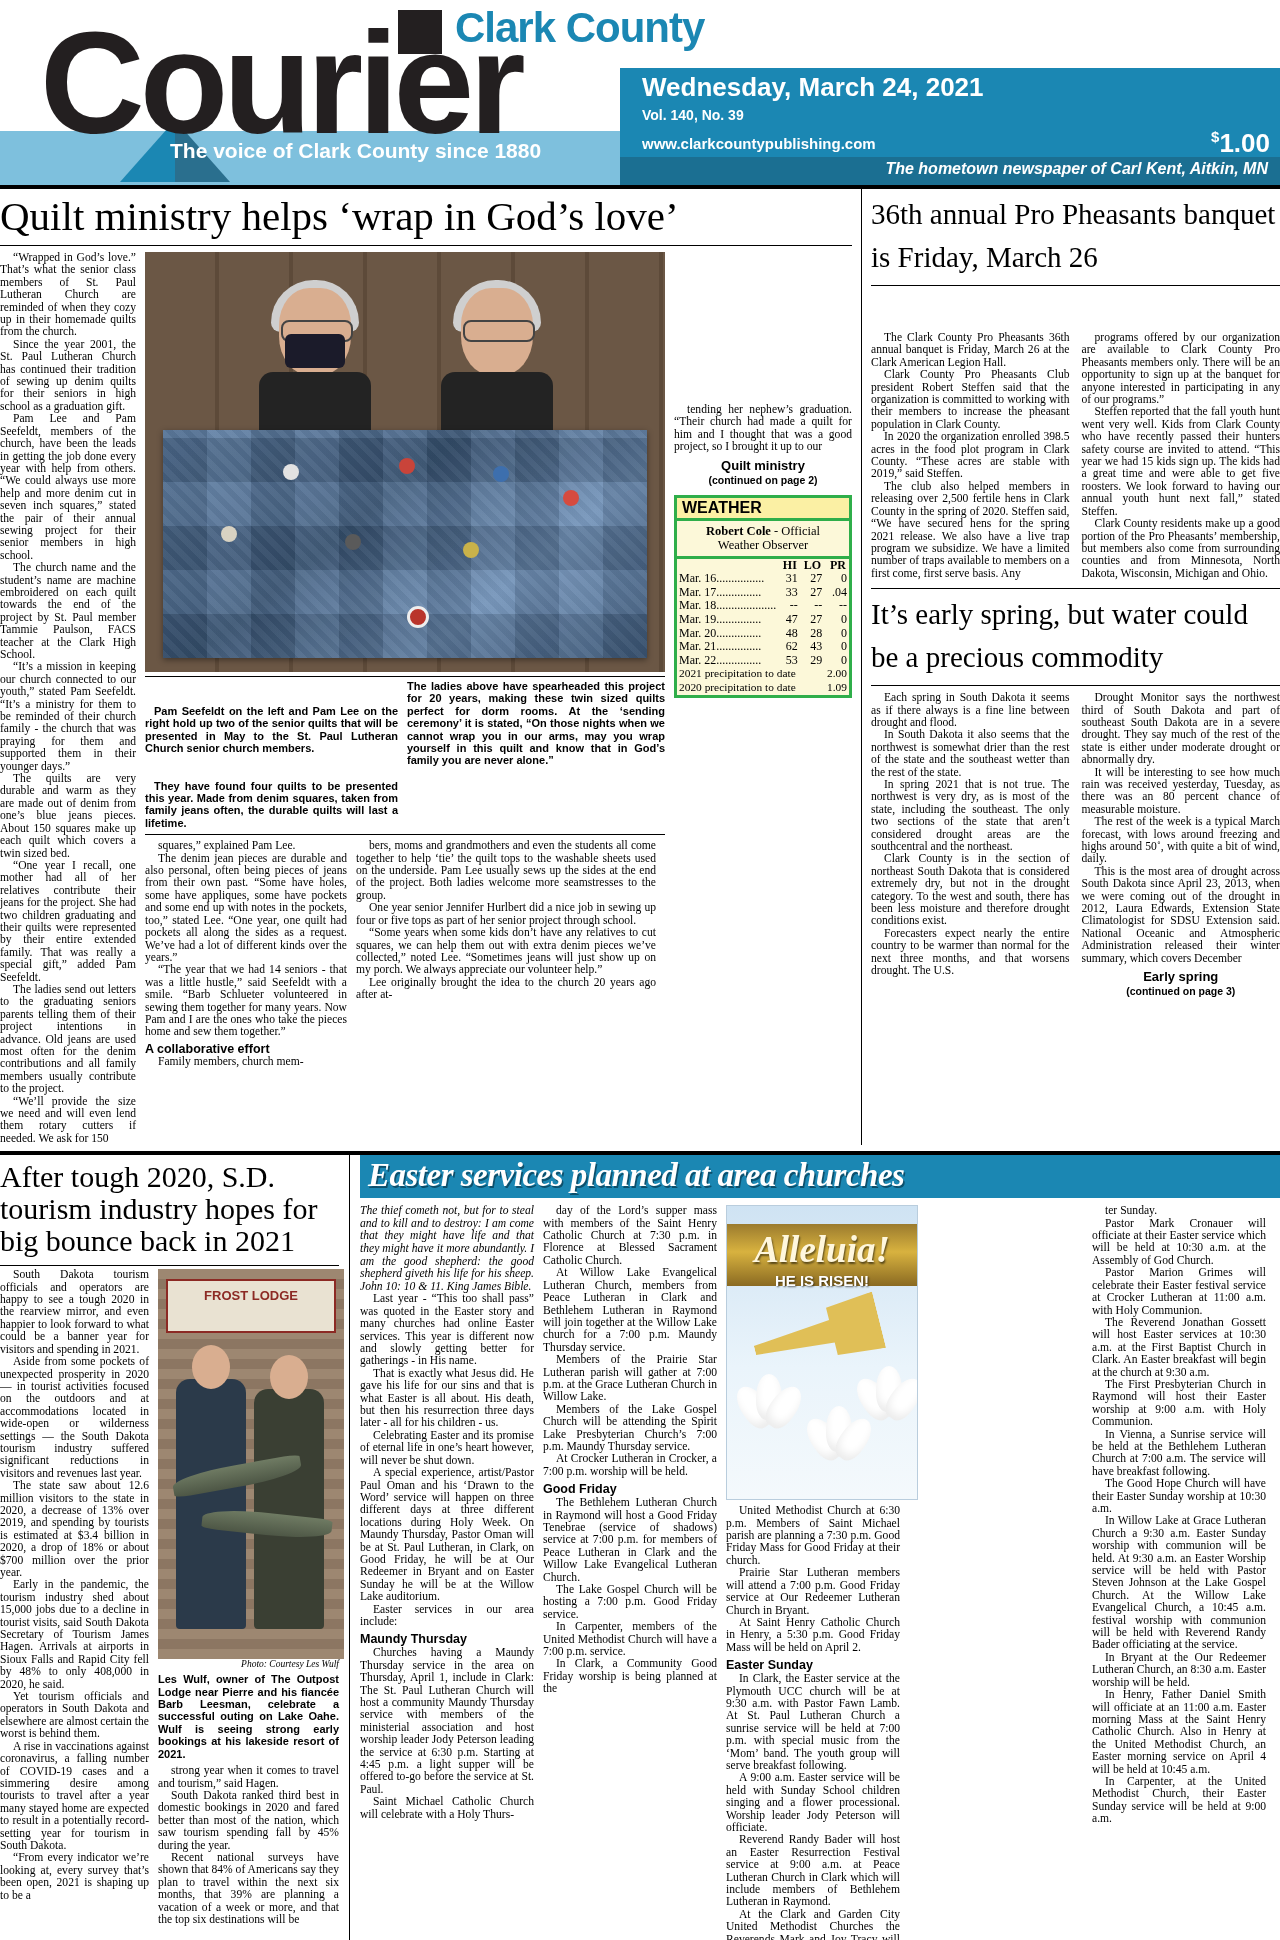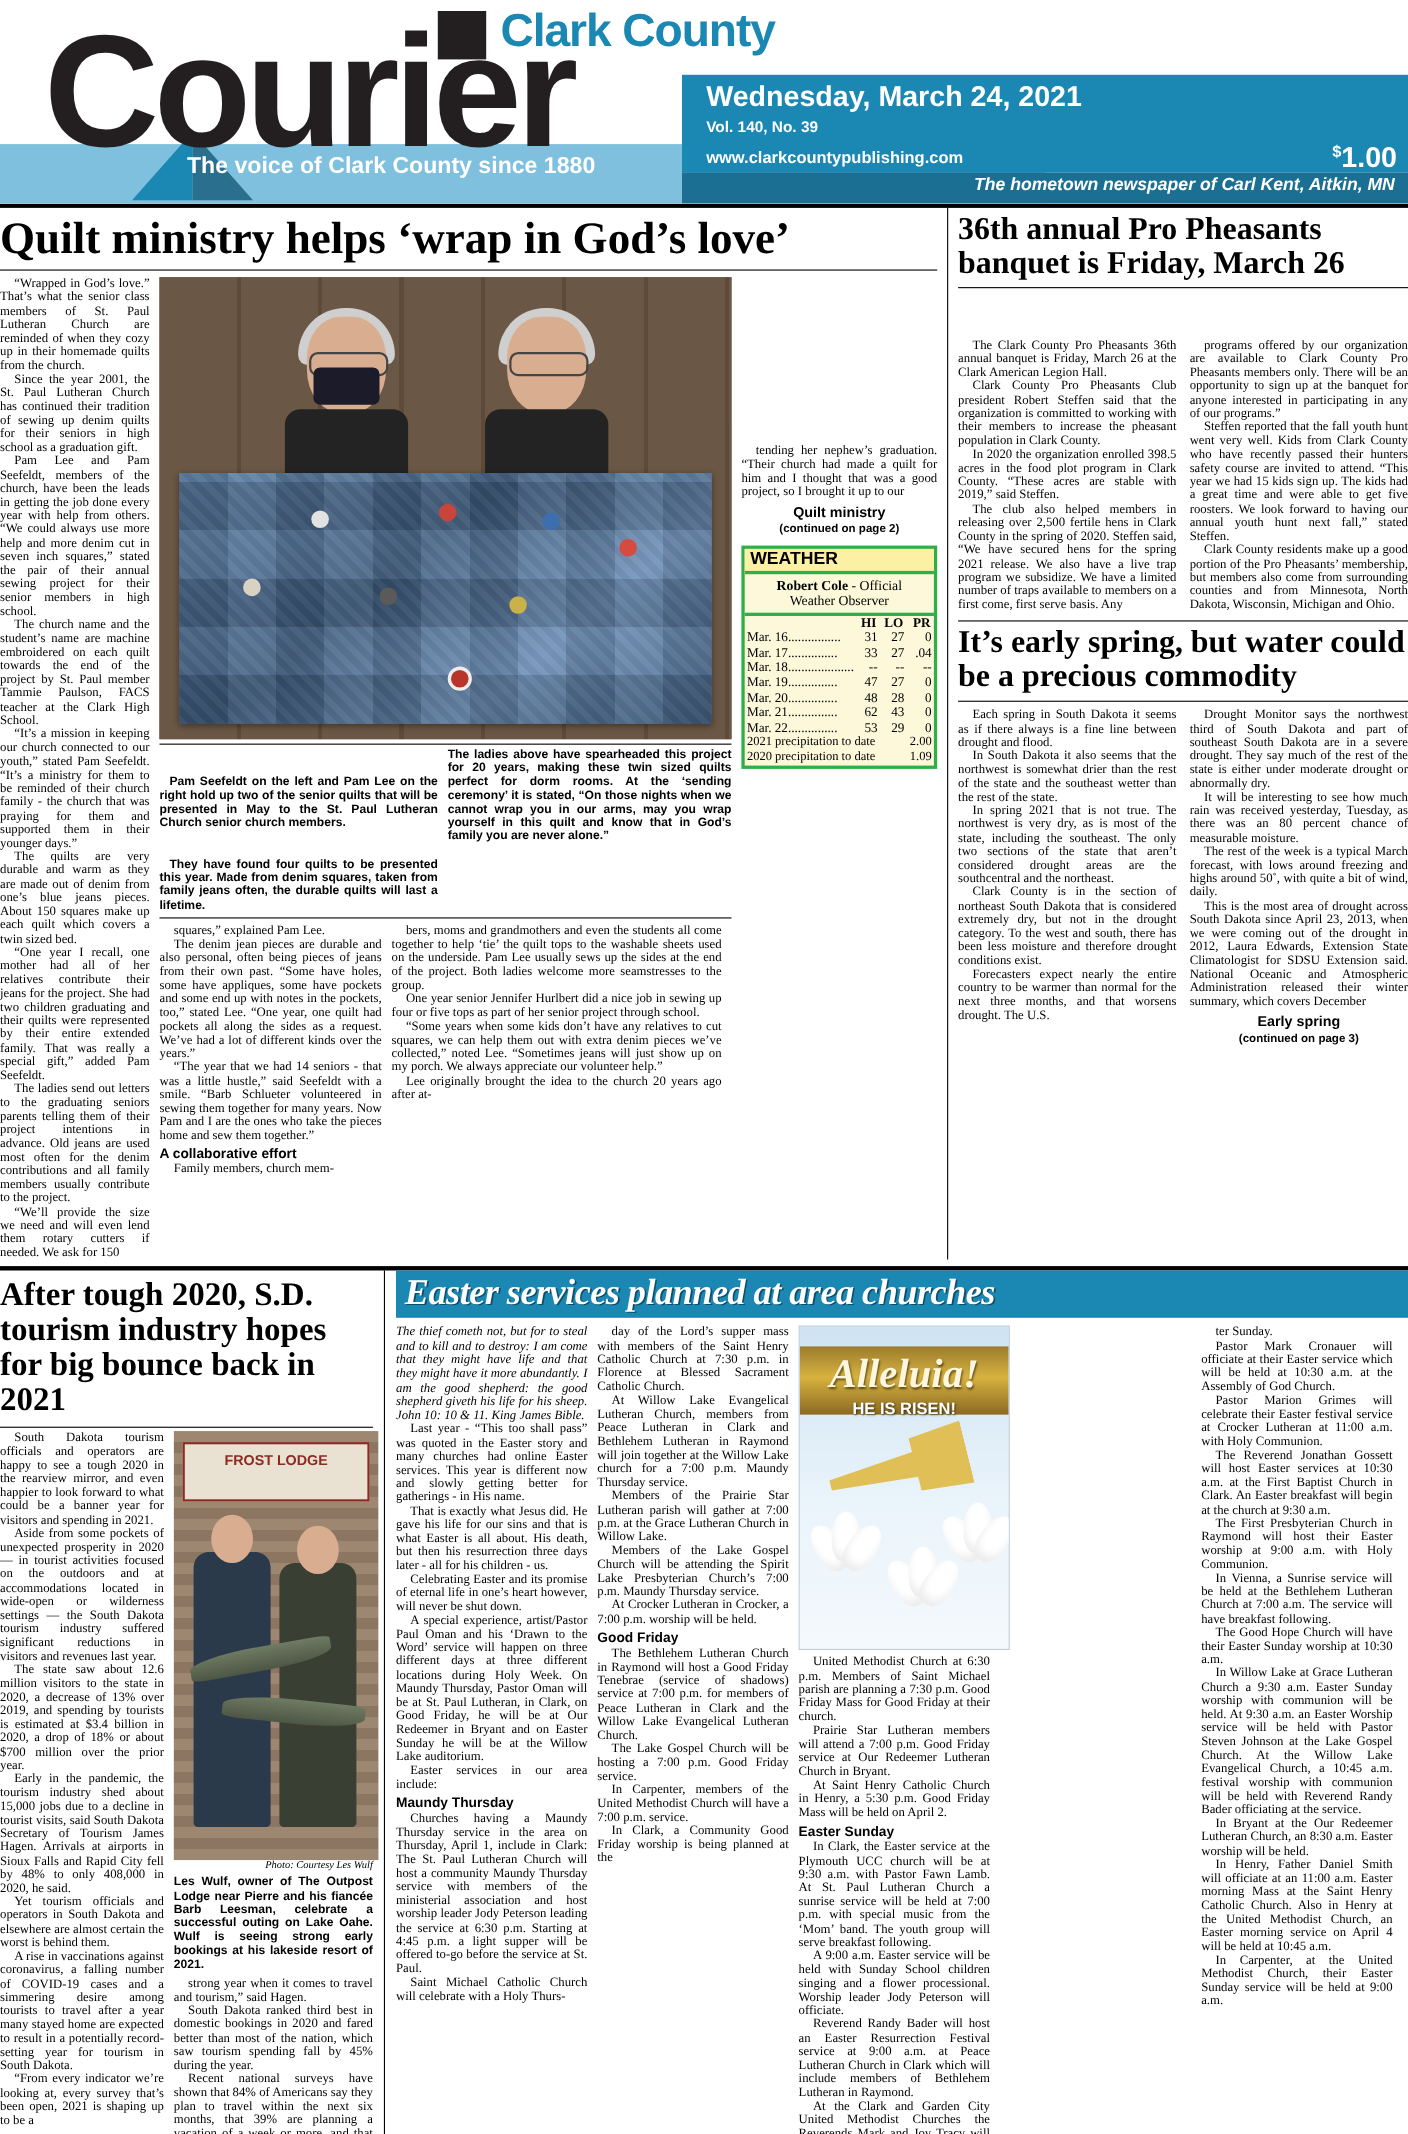--- a/index.html
+++ b/index.html
@@ -31,37 +31,37 @@
       font-size:26px;color:#fff;}
   .mh-price sup{font-size:15px;vertical-align:super;}
   .mh-tagbar{position:absolute;left:620px;top:157px;width:660px;height:28px;background:#1b6f92;}
   .mh-tag{position:absolute;right:12px;top:160px;font-family:"Liberation Sans",sans-serif;font-weight:bold;
       font-style:italic;font-size:16px;color:#fff;}
 
   .rule-thick{height:4px;background:#000;margin:0;}
   .rule-thin{height:1px;background:#000;}
 
   
-  .hl{font-family:"Liberation Serif",serif;font-weight:bold;line-height:1.0;}
+  .hl{font-family:"Liberation Serif",serif;font-weight:normal;line-height:1.0;}
   p{margin:0;text-indent:13px;text-align:justify;hyphens:auto;}
   .body-txt{font-size:11.6px;line-height:12.4px;font-family:"Liberation Serif",serif;}
   .body-txt p{margin-bottom:0;}
   .cap{font-family:"Liberation Sans",sans-serif;font-weight:bold;font-size:11px;line-height:12.4px;text-align:justify;}
   .cap p{text-indent:9px;margin-top:25px;}
   .jump{font-family:"Liberation Sans",sans-serif;font-weight:bold;text-align:center;font-size:13px;line-height:14px;margin-top:5px;}
   .jump .sub{font-size:10.5px;}
   .subhead{font-family:"Liberation Sans",sans-serif;font-weight:bold;font-size:12.5px;margin:4px 0 1px;text-indent:0;}
 
   
   .top{position:relative;width:1280px;height:none;display:flex;}
   .left-pack{width:862px;border-right:1px solid #000;box-sizing:border-box;padding-right:9px;}
   .right-pack{width:418px;box-sizing:border-box;padding-left:9px;}
 
   .head1{font-size:41px;line-height:42px;padding:6px 0 8px;}
-  .head2{font-size:29px;line-height:31px;padding:4px 0 6px;}
+  .head2{font-size:29px;line-height:43px;padding:4px 0 6px;}
   .c4{width:202px;}
   .cols2{display:flex;gap:12px;}
   .c2{width:200px;}
 
   
   .quiltphoto{width:520px;height:420px;position:relative;background:linear-gradient(#6e5a49,#5a4838);}
   .qp-wall{position:absolute;inset:0;background:
       repeating-linear-gradient(90deg,#6b5745 0 70px,#5d4a39 70px 74px);}
   .qp-quilt{position:absolute;left:18px;top:178px;width:484px;height:228px;
       background:

